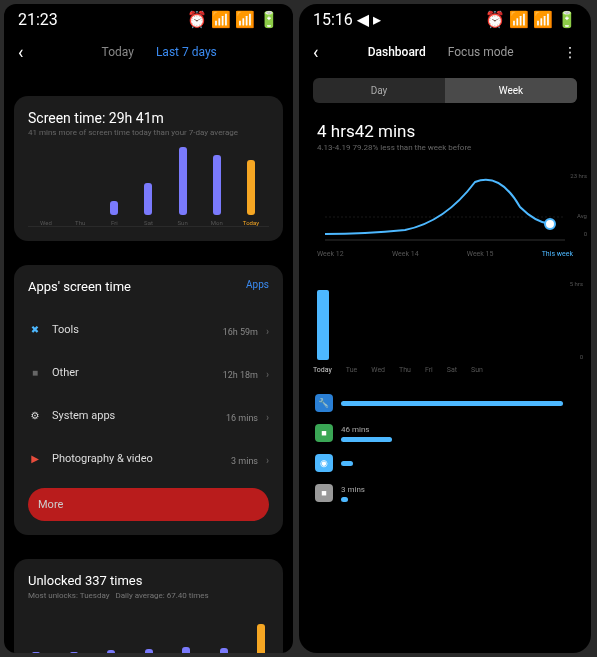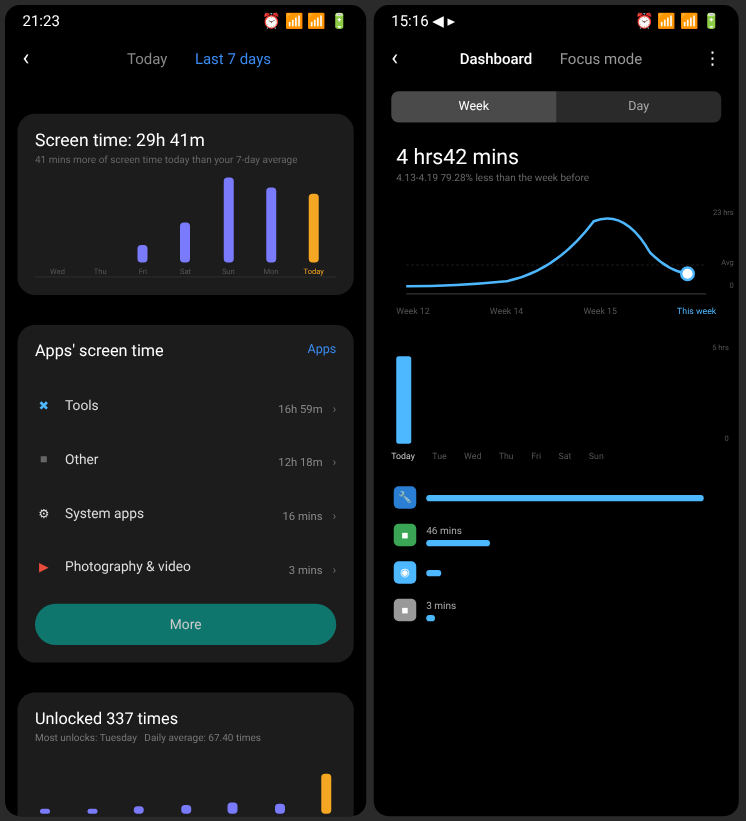--- a/index.html
+++ b/index.html
@@ -14,27 +14,27 @@
       color: #fff;
     }
     .screen {
       background: #000;
       border-radius: 12px;
       overflow: hidden;
       height: 649px;
       position: relative;
     }
     .screen-left { width: 289px; }
-    .screen-right { width: 292px; }
+    .screen-right { width: 292px; border-radius: 18px; }
     .status-bar {
       display: flex;
       justify-content: space-between;
       align-items: center;
       padding: 6px 14px 2px;
-      font-size: 12px;
+      font-size: 16px;
       color: #fff;
     }
     .status-icons { display: flex; gap: 3px; align-items: center; }
     .nav-header {
       display: flex;
       align-items: center;
       padding: 10px 14px;
       gap: 16px;
     }
     .back-btn { color: #fff; font-size: 18px; cursor: pointer; }
@@ -75,23 +75,22 @@
       justify-content: space-between;
       padding: 12px 0;
       cursor: pointer;
     }
     .app-left { display: flex; align-items: center; gap: 10px; }
     .app-icon { width: 14px; height: 14px; display: flex; align-items: center; justify-content: center; font-size: 10px; }
     .app-name { font-size: 11px; color: #ddd; }
     .app-time { font-size: 9px; color: #888; }
     .chevron { color: #666; font-size: 10px; margin-left: 4px; }
     .more-button {
-      background: #0f766e;
+      background: #b91c1c;
       border-radius: 20px;
-      text-align: center;
       padding: 10px;
       font-size: 11px;
       color: #ccc;
       margin-top: 8px;
       cursor: pointer;
     }
     .unlock-title { font-size: 13px; color: #fff; margin-bottom: 3px; }
     .unlock-sub { font-size: 8px; color: #777; }
     .unlock-chart {
       display: flex;
@@ -331,22 +330,22 @@
   <div class="nav-header">
     <span class="back-btn">‹</span>
     <div class="tabs">
       <span class="tab-r active">Dashboard</span>
       <span class="tab-r">Focus mode</span>
     </div>
     <span class="more-btn">⋮</span>
   </div>
 
   <div class="segment">
+    <div class="segment-btn">Day</div>
     <div class="segment-btn active">Week</div>
-    <div class="segment-btn">Day</div>
   </div>
 
   <div class="big-time">4 hrs42 mins</div>
   <div class="big-sub">4.13-4.19  79.28% less than the week before</div>
 
   <div class="line-chart">
     <span class="y-label" style="top:0">23 hrs</span>
     <span class="y-label" style="top:40px">Avg</span>
     <span class="y-label" style="top:58px">0</span>
     <svg class="line-svg" viewBox="0 0 240 70">

